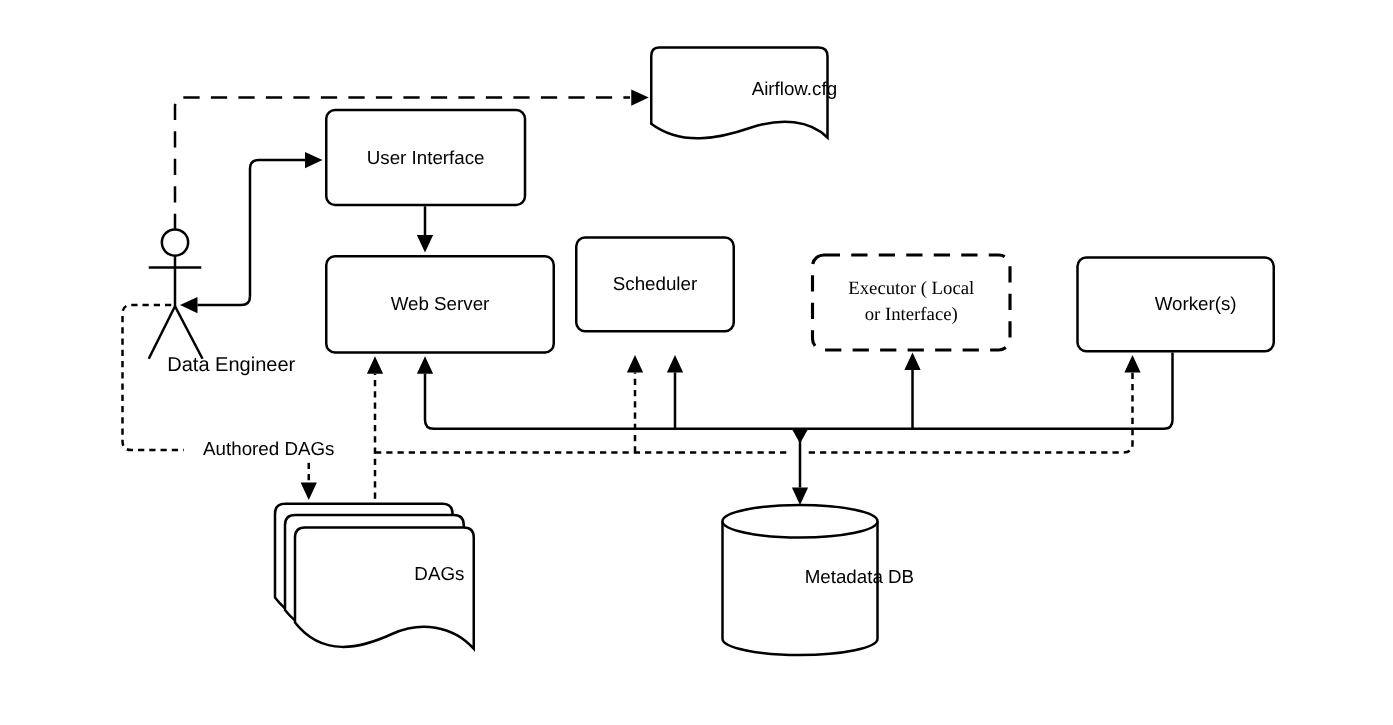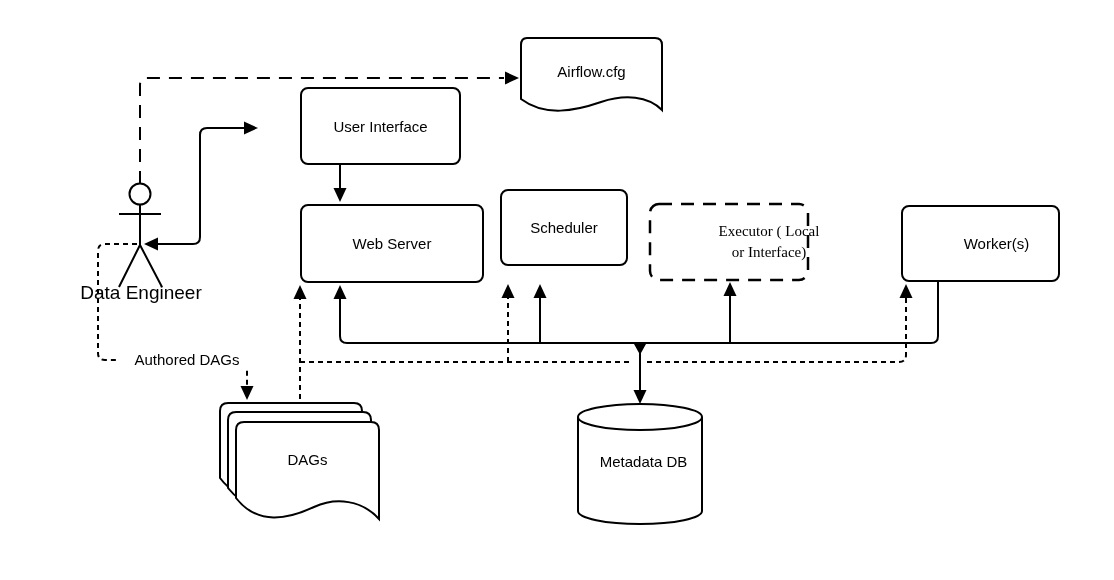--- a/index.html
+++ b/index.html
@@ -4,25 +4,25 @@
 <style>
   html,body{margin:0;padding:0;background:#ffffff;}
   .canvas{
     position:relative;width:1114px;height:580px;background:#ffffff;overflow:hidden;
     font-family:"Liberation Sans", sans-serif;color:#000000;
   }
   .canvas svg{position:absolute;left:0;top:0;}
   .node{
     position:absolute;display:flex;align-items:center;justify-content:center;
     text-align:left;font-size:15px;line-height:21px;box-sizing:border-box;
-    background:#ffffff;border:2px solid #000000;border-radius:8px;margin-left:40px;
+    background:#ffffff;border:2px solid #000000;border-radius:8px;
   }
   .node.dashed{background:transparent;border:none;}
   .lbl{
-    position:absolute;text-align:center;font-size:15px;line-height:22px;
+    position:absolute;text-align:center;font-size:15px;line-height:22px;margin-left:44px;
   }
   .lbl.bg{background:#ffffff;padding:0 2px;}
 </style>
 </head>
 <body>
 
 <div class="canvas">
 
   <svg width="1114" height="580" viewBox="0 0 1114 580">
     <g fill="none" stroke="#000000" stroke-width="2">
@@ -100,17 +100,17 @@
   </div>
 
   <div class="lbl" style="left:521px;top:61px;width:141px;">Airflow.cfg</div>
 
   <div class="lbl" style="left:236px;top:449px;width:143px;">DAGs</div>
 
   <div class="lbl" style="left:578px;top:451px;width:131px;">
     <div>Metadata DB</div>
   </div>
 
-  <div class="lbl" style="left:60px;top:282px;width:162px;font-size:19px;">Data Engineer</div>
+  <div class="lbl" style="left:60px;top:282px;width:162px;font-size:16px;">Data Engineer</div>
 
-  <div class="lbl bg" style="left:119px;top:350px;width:132px;font-size:15px;line-height:20px;">Authored DAGs</div>
+  <div class="lbl bg" style="left:103px;top:350px;width:132px;font-size:15px;line-height:20px;">Authored DAGs</div>
 
 </div>
 
 </body></html>

